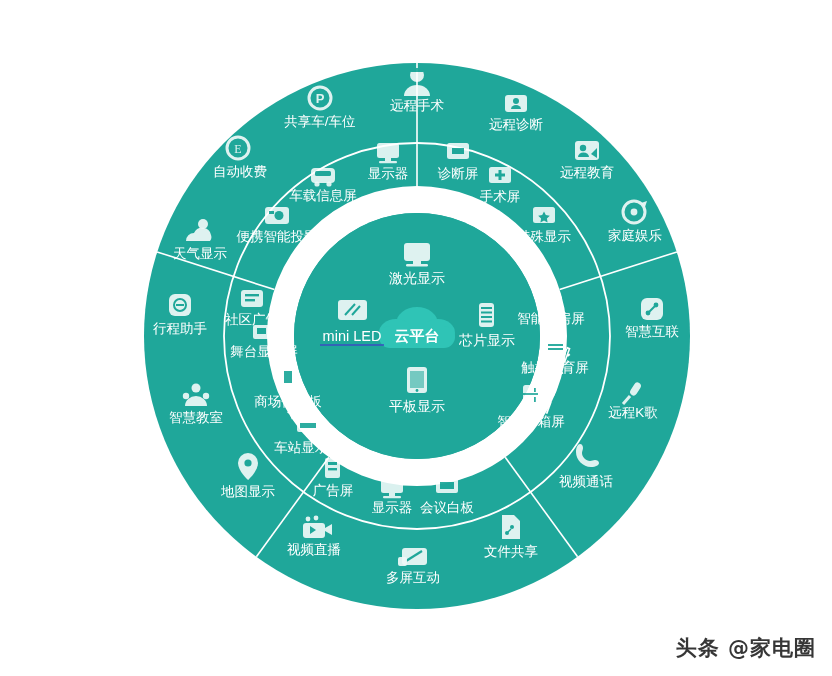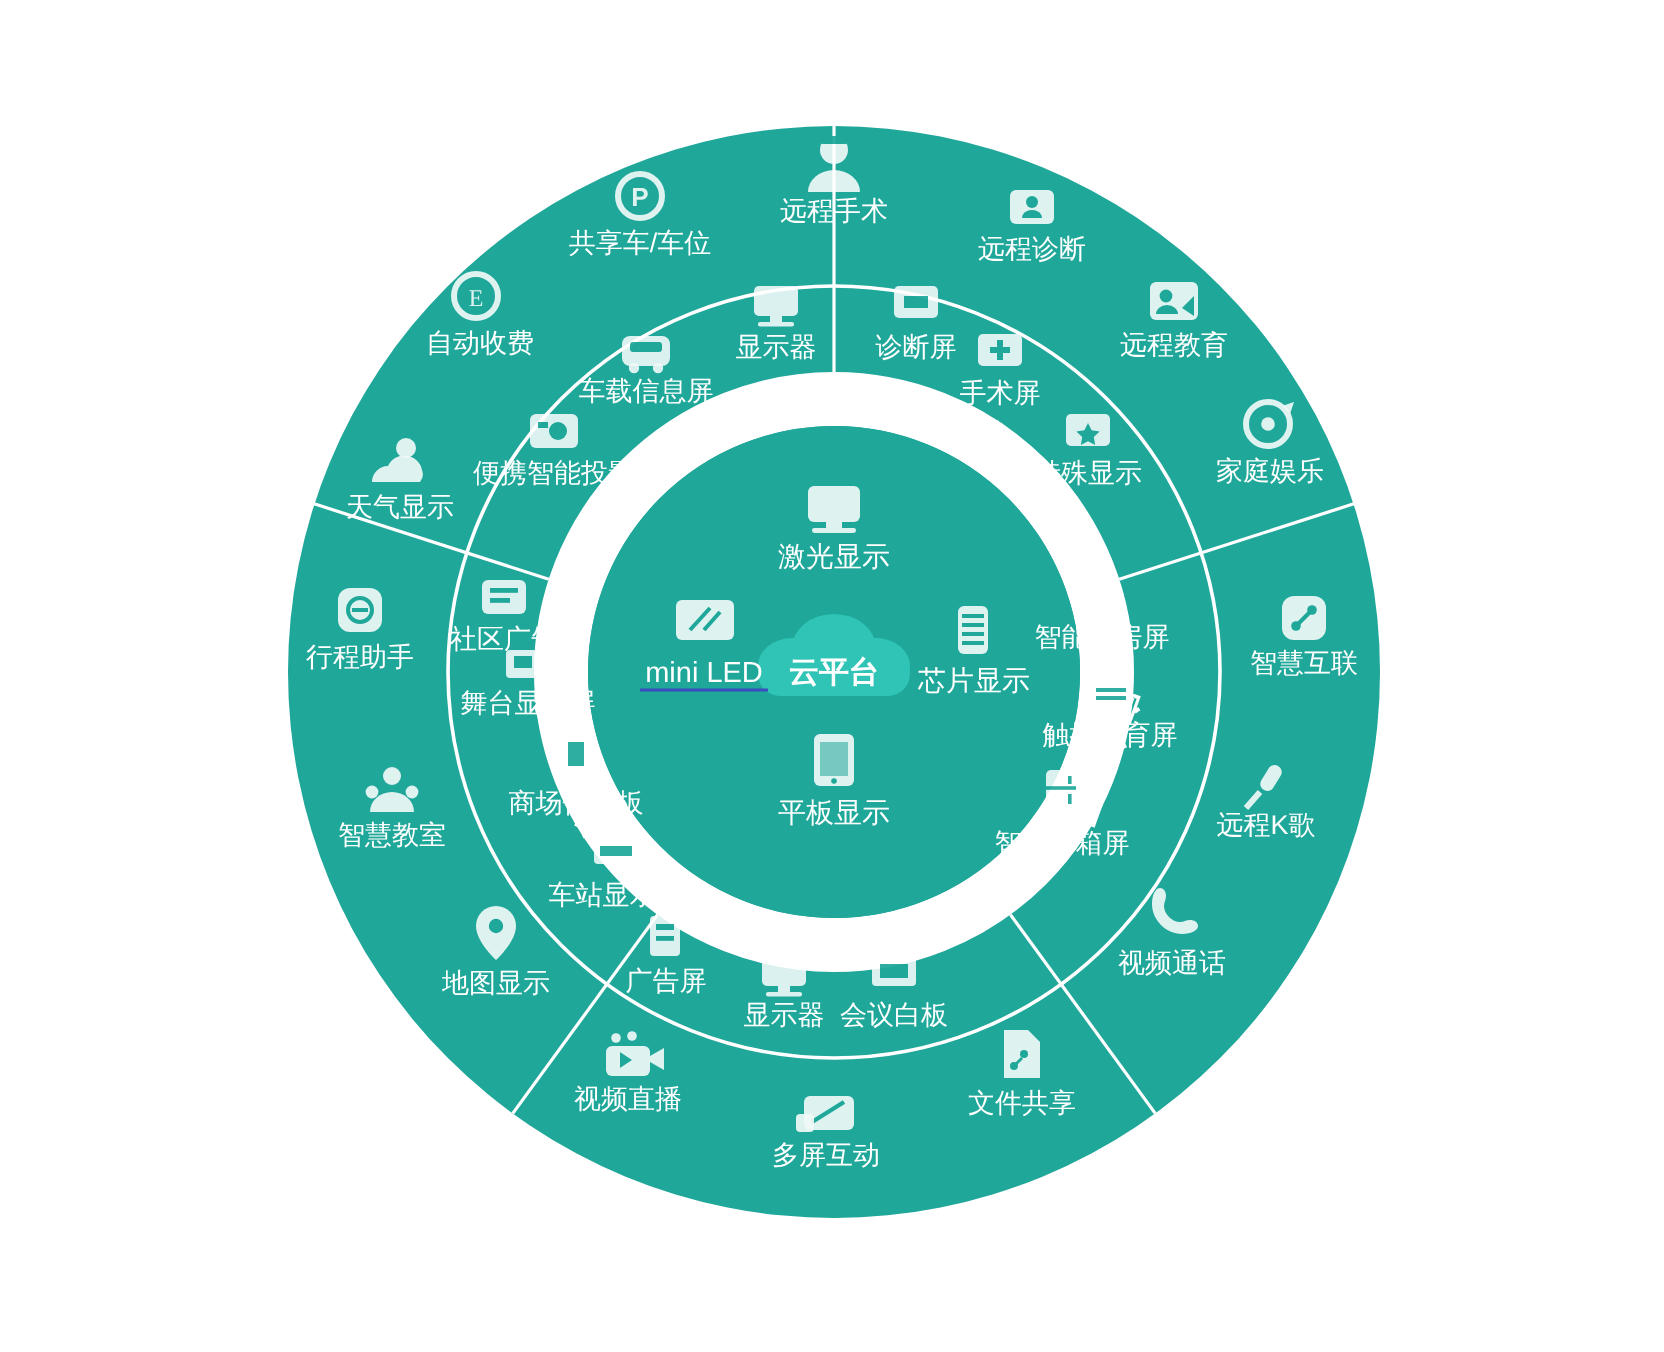--- a/index.html
+++ b/index.html
@@ -418,13 +418,14 @@
       <g>
         <g class="icon-g">
           <circle cx="320" cy="98" r="11" fill="none" stroke="#ffffff" stroke-width="3" opacity=".92"></circle>
           <text x="320" y="103" text-anchor="middle" font-size="13" fill="#ffffff" font-family="'Liberation Sans',sans-serif" font-weight="bold" opacity=".92">P</text>
         </g>
         <text class="item-label" x="320" y="126">共享车/车位</text>
       </g>
     </g>
   </svg>
 
+  <div id="watermark">头条 @家电圈</div>
 </div>
 
 </body></html>

